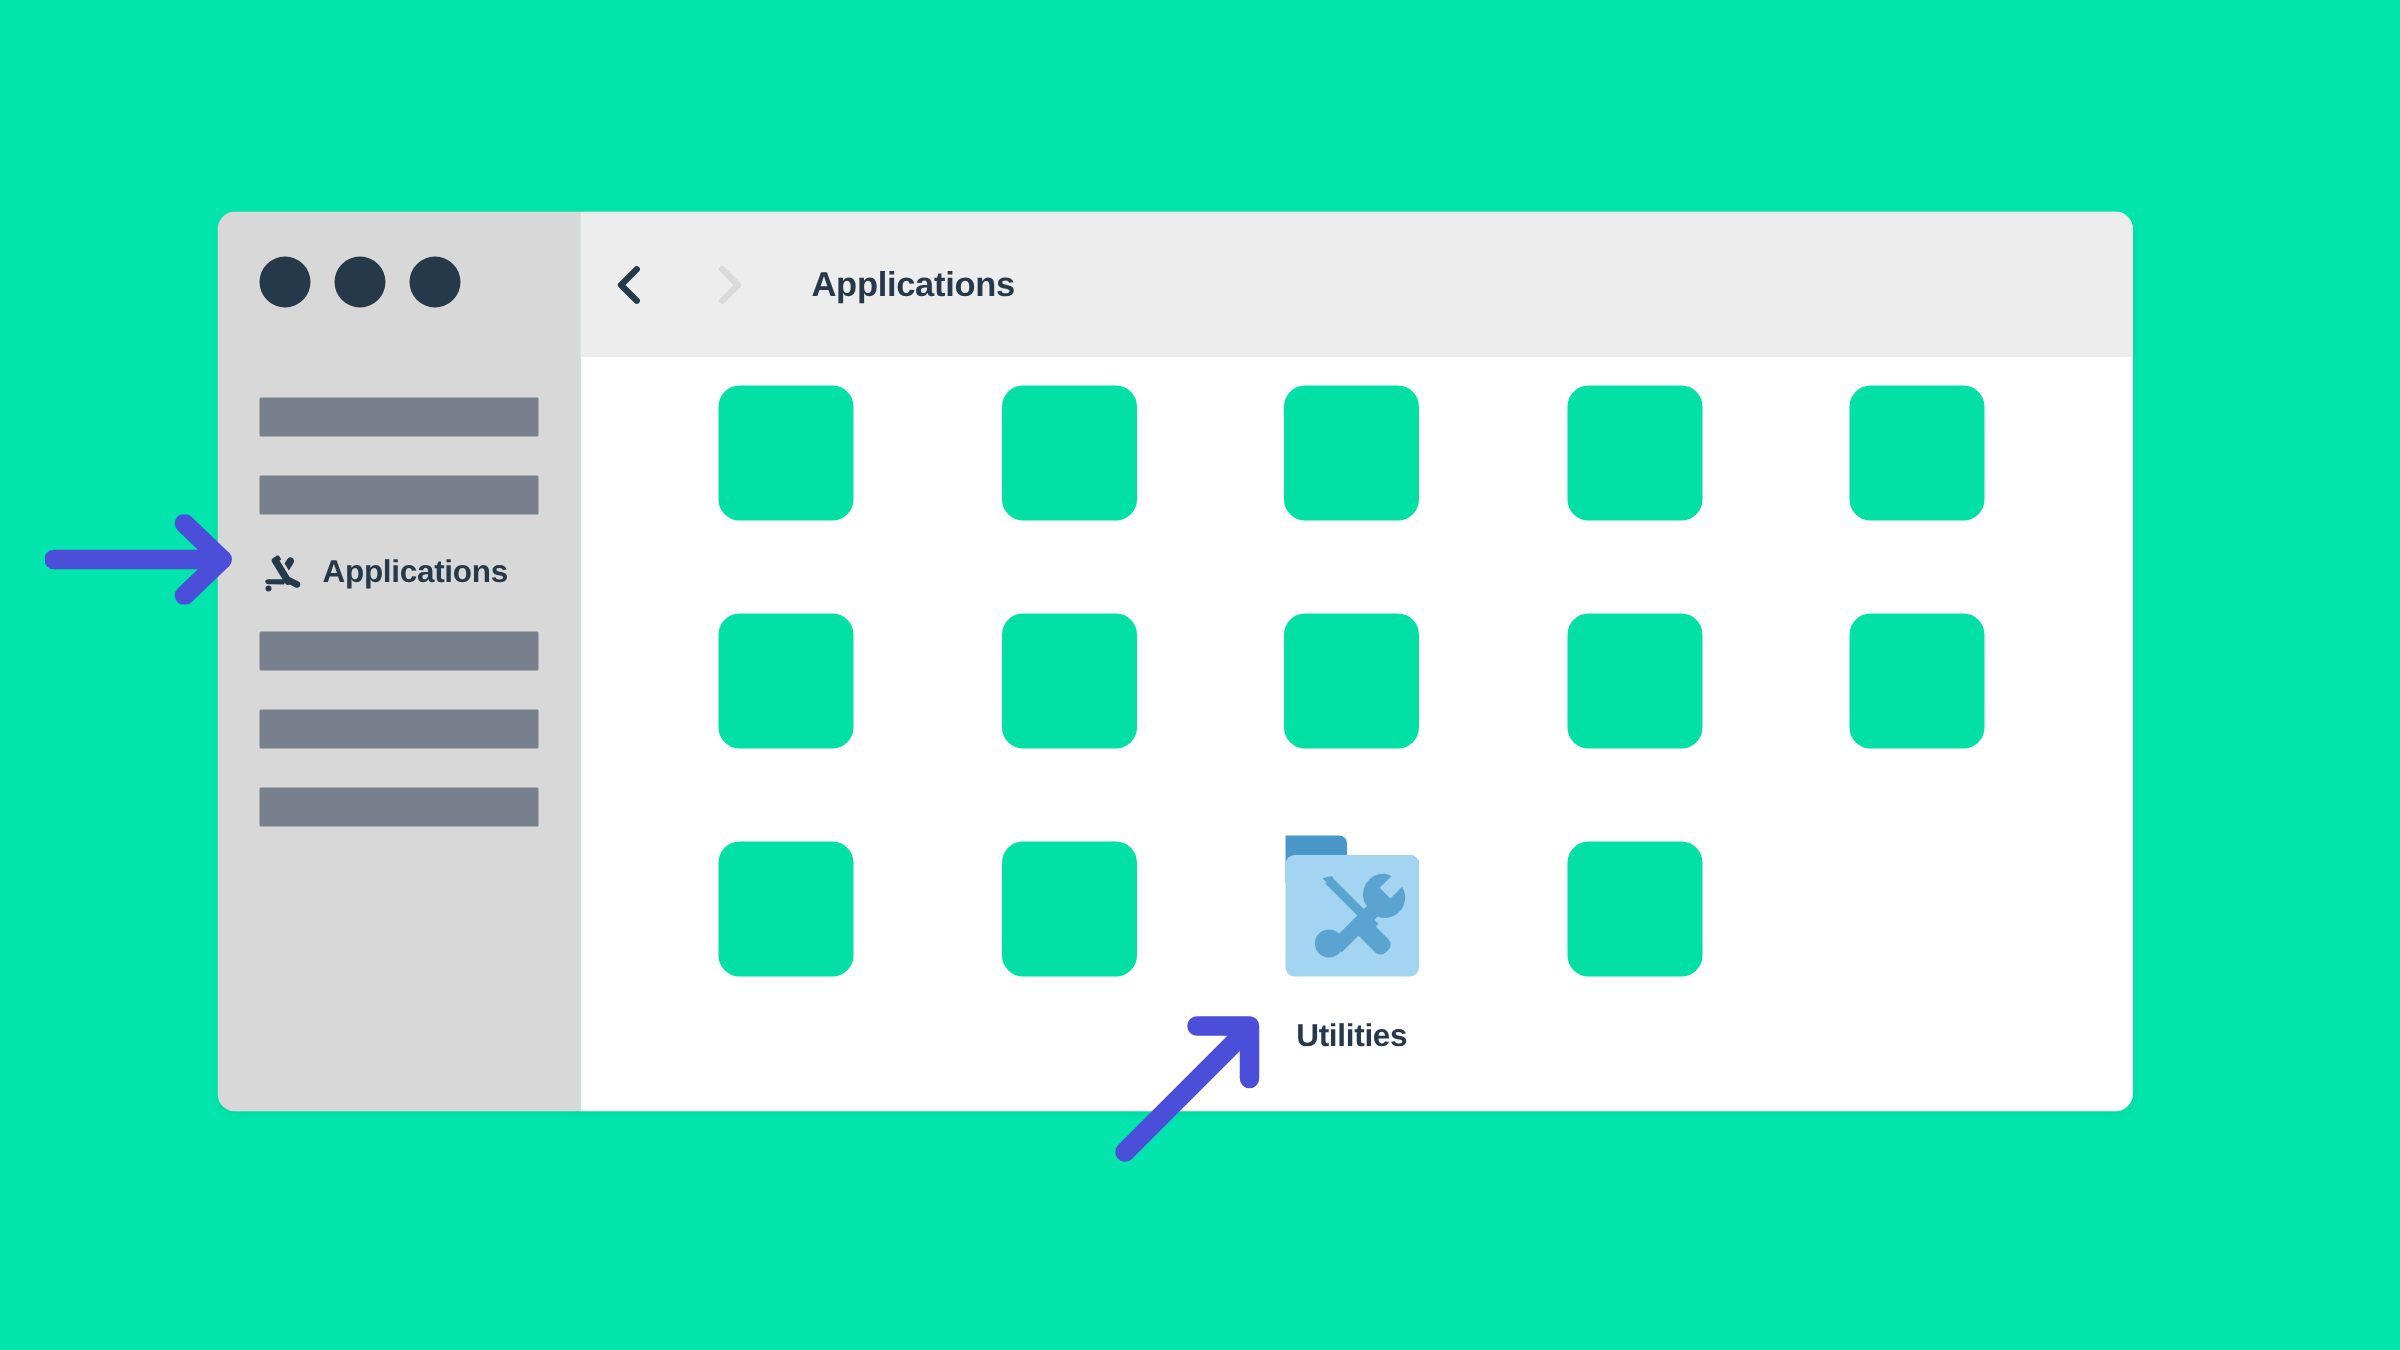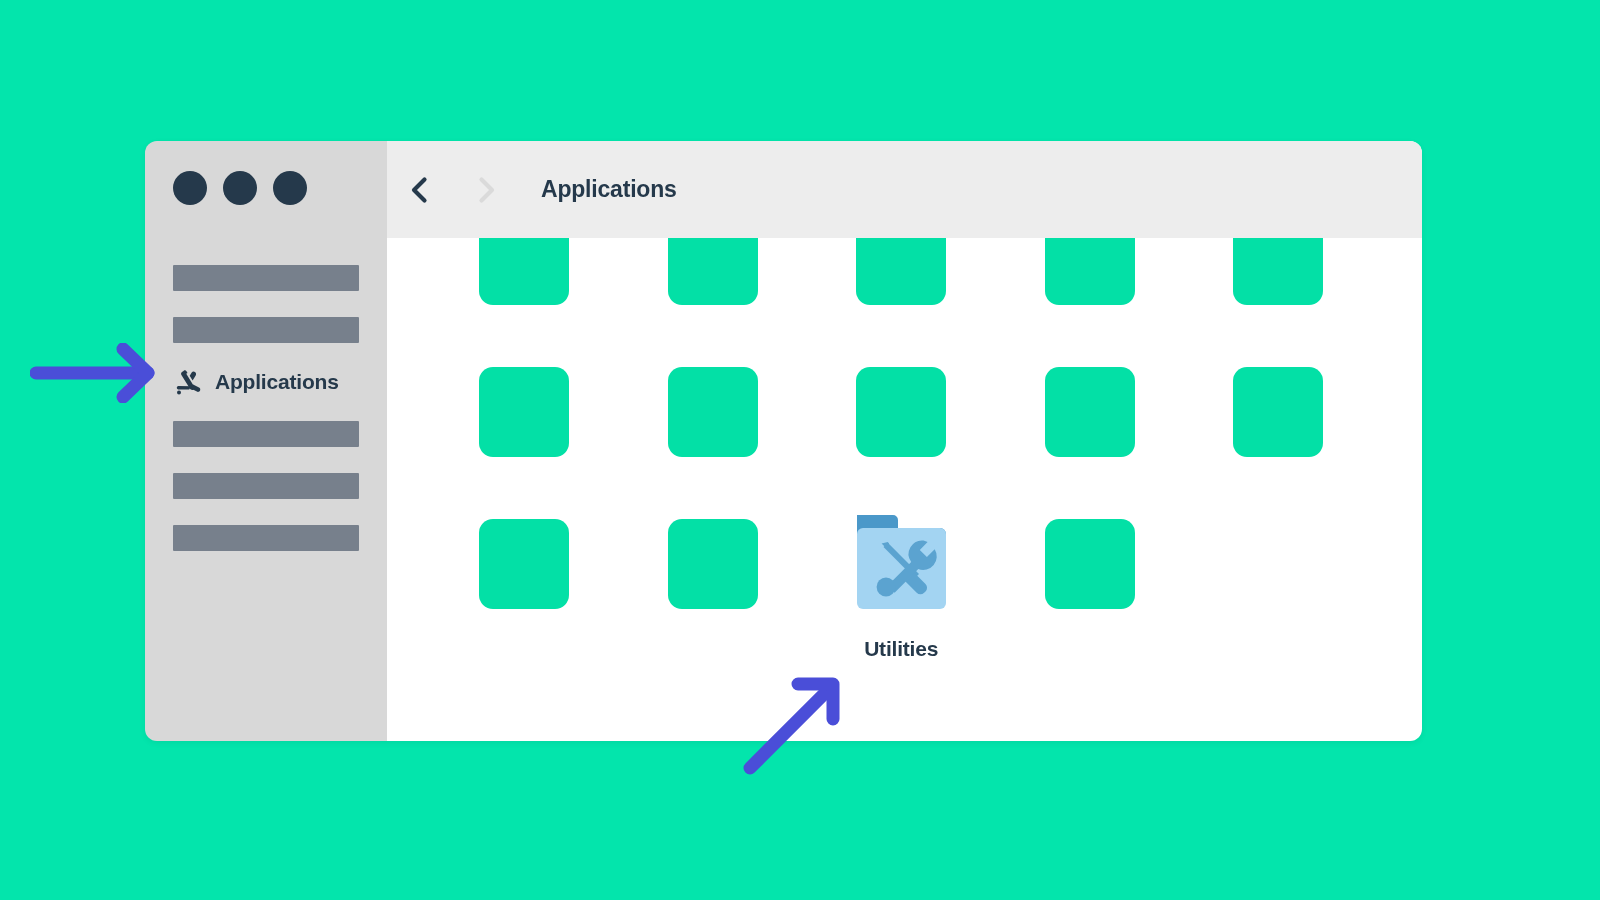--- a/index.html
+++ b/index.html
@@ -87,21 +87,21 @@
     color:#25394B;
     letter-spacing:-.2px;
   }
 
   
   #icon-grid {
     position:absolute;
     left:0; top:0;
     width:100%; height:100%;
     padding-left:92px;
-    padding-top:74px;   
+    padding-top:116px;   
     z-index:1;
   }
   .grid-row {
     display:flex;
     height:152px;
   }
   .grid-cell {
     width:192px;
     position:relative;
   }

